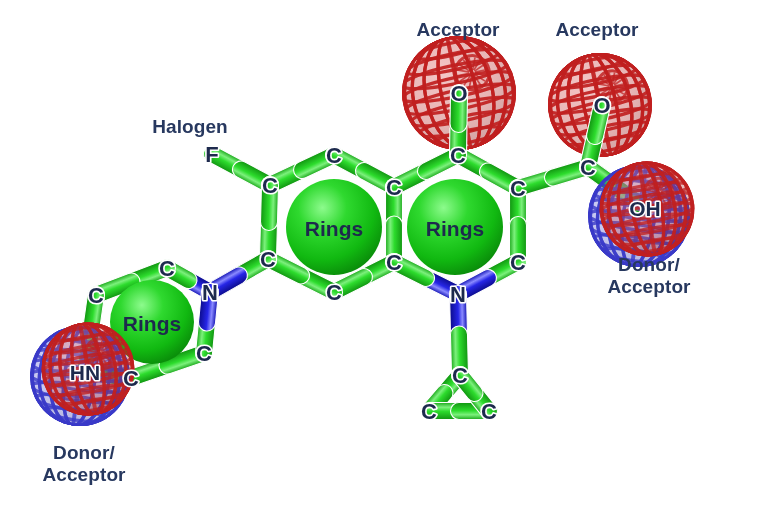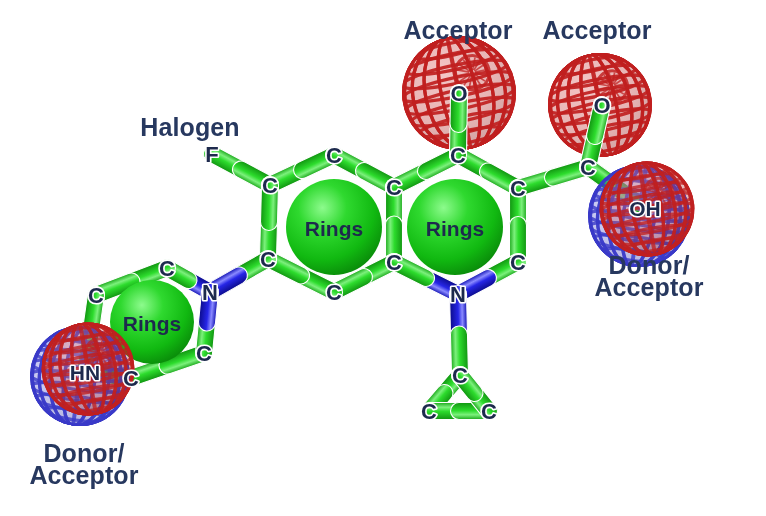--- a/index.html
+++ b/index.html
@@ -10,21 +10,21 @@
     overflow:hidden;
     position:relative;
   }
   #stage{position:absolute;left:0;top:0;width:766px;height:516px;}
   svg.layer{position:absolute;left:0;top:0;width:766px;height:516px;}
 
   .callout{
     position:absolute;
     color:#27385f;
     font-weight:bold;
-    font-size:25px;
+    font-size:19px;
     line-height:22px;
     letter-spacing:.1px;
     text-align:center;
     white-space:pre;
     user-select:none;
   }
   .atomlbl{
     font-family:"Liberation Sans", sans-serif;
     font-weight:bold;
     font-size:22px;

